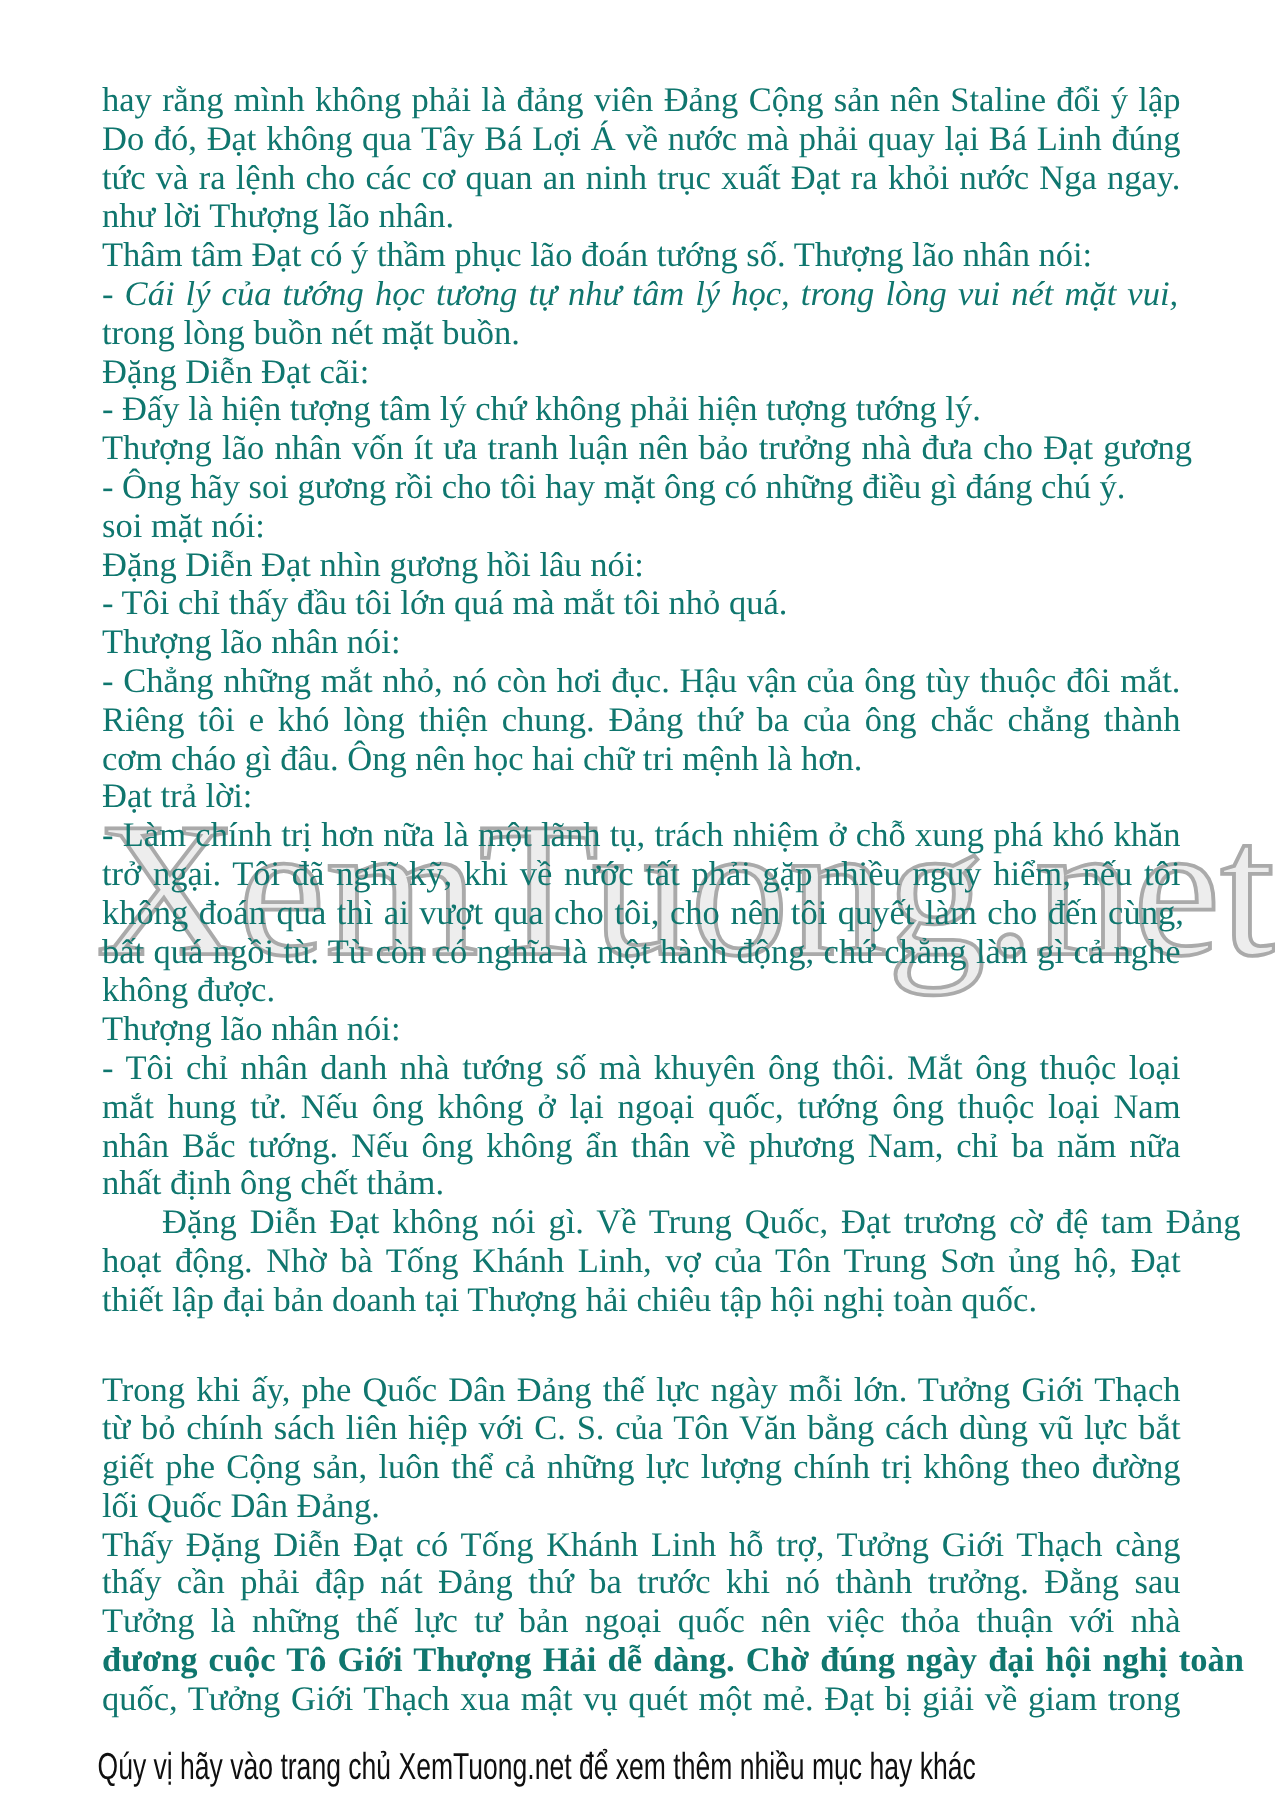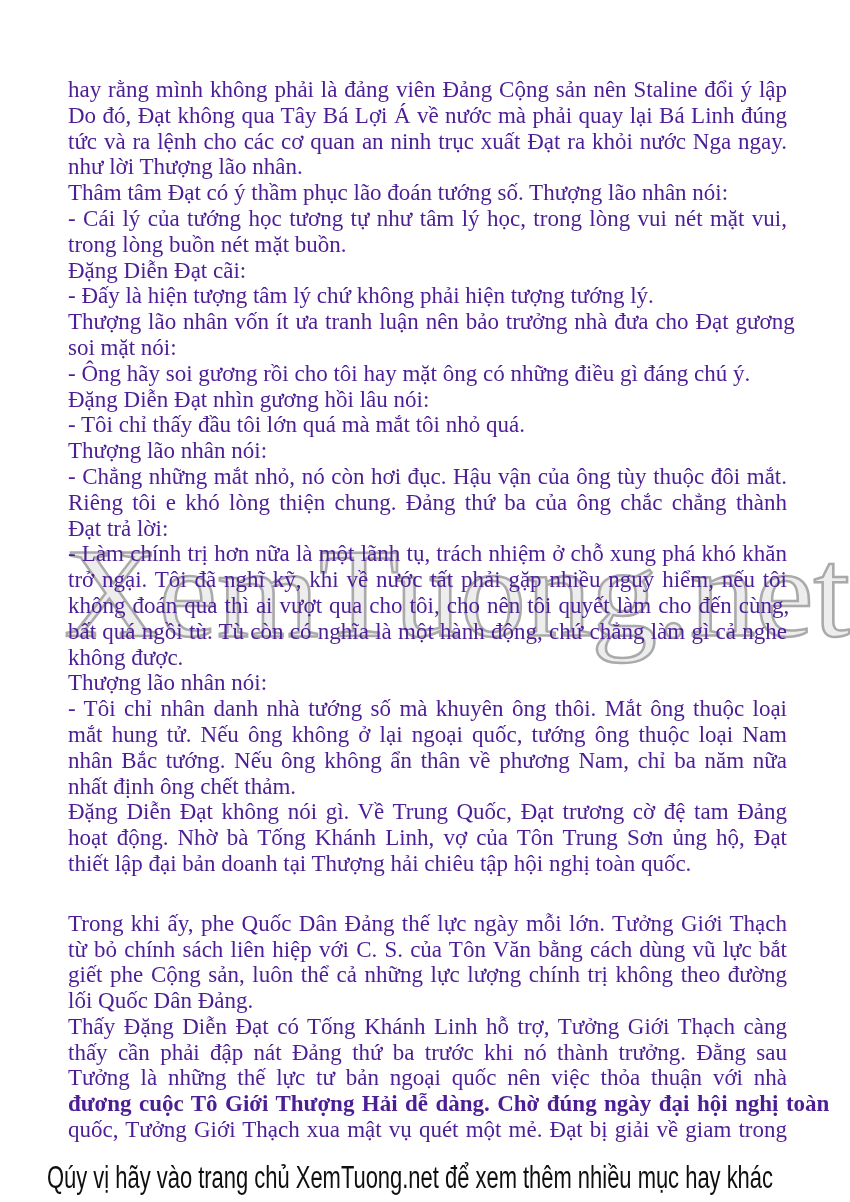--- a/index.html
+++ b/index.html
@@ -27,40 +27,40 @@
     -webkit-text-stroke: 2.5px #aaaaaa;
     text-shadow: 0 0 1px #b5b5b5;
     z-index: 0;
     user-select: none;
   }
   .watermark span { display: inline-block; transform-origin: 0 50%; }
 
   
   .text-block {
     position: absolute;
-    left: 68px; top: 77px;
+    left: 68px; top: 54px;
     width: 719px;
     z-index: 1;
-    color: #4c1d95;
+    color: #0f766e;
   }
   .line {
     height: 25.8px;
     line-height: 25.8px;
     font-size: 23px;
     white-space: nowrap;
   }
   .line span { display: inline-block; transform-origin: 0 50%; }
 
   
   .footer {
     position: absolute;
-    left: 47px; top: 1161px;
+    left: 65px; top: 1161px;
     width: 726px;
     font-family: "Liberation Sans", sans-serif;
-    font-size: 31px;
+    font-size: 25px;
     line-height: 34px;
     color: #0f0f0f;
     white-space: nowrap;
     z-index: 1;
   }
   .footer span { display: inline-block; transform-origin: 0 50%; }
 </style>
 </head>
 <body>
 
@@ -69,44 +69,45 @@
   <div class="watermark">
     <span style="transform: scaleX(1.02494);">XemTuong.net</span>
   </div>
 
   <div class="text-block">
       <div class="line" style="word-spacing: 1.13229px;"><span>hay rằng mình không phải là đảng viên Đảng Cộng sản nên Staline đổi ý lập</span></div>
       <div class="line" style="word-spacing: 0.702206px;"><span>Do đó, Đạt không qua Tây Bá Lợi Á về nước mà phải quay lại Bá Linh đúng</span></div>
       <div class="line" style="word-spacing: 1.09099px;"><span>tức và ra lệnh cho các cơ quan an ninh trục xuất Đạt ra khỏi nước Nga ngay.</span></div>
       <div class="line"><span>như lời Thượng lão nhân.</span></div>
       <div class="line"><span>Thâm tâm Đạt có ý thầm phục lão đoán tướng số. Thượng lão nhân nói:</span></div>
-      <div class="line" style="word-spacing: 1.66912px;"><span>- Cái lý của tướng học tương tự như tâm lý học, trong lòng vui nét mặt vui,</span></div>
+      <div class="line" style="word-spacing: 1.66912px; font-style: italic;"><span>- Cái lý của tướng học tương tự như tâm lý học, trong lòng vui nét mặt vui,</span></div>
       <div class="line"><span>trong lòng buồn nét mặt buồn.</span></div>
       <div class="line"><span>Đặng Diễn Đạt cãi:</span></div>
       <div class="line"><span>- Đấy là hiện tượng tâm lý chứ không phải hiện tượng tướng lý.</span></div>
       <div class="line" style="word-spacing: 1.10521px;"><span>Thượng lão nhân vốn ít ưa tranh luận nên bảo trưởng nhà đưa cho Đạt gương</span></div>
+      <div class="line"><span>- Ông hãy soi gương rồi cho tôi hay mặt ông có những điều gì đáng chú ý.</span></div>
       <div class="line"><span>soi mặt nói:</span></div>
-      <div class="line"><span>- Ông hãy soi gương rồi cho tôi hay mặt ông có những điều gì đáng chú ý.</span></div>
       <div class="line"><span>Đặng Diễn Đạt nhìn gương hồi lâu nói:</span></div>
       <div class="line"><span>- Tôi chỉ thấy đầu tôi lớn quá mà mắt tôi nhỏ quá.</span></div>
       <div class="line"><span>Thượng lão nhân nói:</span></div>
       <div class="line" style="word-spacing: 0.799805px;"><span>- Chẳng những mắt nhỏ, nó còn hơi đục. Hậu vận của ông tùy thuộc đôi mắt.</span></div>
       <div class="line" style="word-spacing: 3.52009px;"><span>Riêng tôi e khó lòng thiện chung. Đảng thứ ba của ông chắc chẳng thành</span></div>
+      <div class="line"><span>cơm cháo gì đâu. Ông nên học hai chữ tri mệnh là hơn.</span></div>
       <div class="line"><span>Đạt trả lời:</span></div>
       <div class="line" style="word-spacing: 0.453125px;"><span>- Làm chính trị hơn nữa là một lãnh tụ, trách nhiệm ở chỗ xung phá khó khăn</span></div>
       <div class="line" style="word-spacing: 2.0625px;"><span>trở ngại. Tôi đã nghĩ kỹ, khi về nước tất phải gặp nhiều nguy hiểm, nếu tôi</span></div>
       <div class="line" style="word-spacing: 1.29785px;"><span>không đoán qua thì ai vượt qua cho tôi, cho nên tôi quyết làm cho đến cùng,</span></div>
       <div class="line" style="word-spacing: 0.519301px;"><span>bất quá ngồi tù. Tù còn có nghĩa là một hành động, chứ chẳng làm gì cả nghe</span></div>
       <div class="line"><span>không được.</span></div>
       <div class="line"><span>Thượng lão nhân nói:</span></div>
       <div class="line" style="word-spacing: 2.62604px;"><span>- Tôi chỉ nhân danh nhà tướng số mà khuyên ông thôi. Mắt ông thuộc loại</span></div>
       <div class="line" style="word-spacing: 3.39732px;"><span>mắt hung tử. Nếu ông không ở lại ngoại quốc, tướng ông thuộc loại Nam</span></div>
       <div class="line" style="word-spacing: 2.875px;"><span>nhân Bắc tướng. Nếu ông không ẩn thân về phương Nam, chỉ ba năm nữa</span></div>
       <div class="line"><span>nhất định ông chết thảm.</span></div>
-      <div class="line" style="word-spacing: 2.85714px;"><span>Đặng Diễn Đạt không nói gì. Về Trung Quốc, Đạt trương cờ đệ tam Đảng</span></div>
+      <div class="line" style="word-spacing: 2.85714px; margin-left: 40px;"><span>Đặng Diễn Đạt không nói gì. Về Trung Quốc, Đạt trương cờ đệ tam Đảng</span></div>
       <div class="line" style="word-spacing: 3.31473px;"><span>hoạt động. Nhờ bà Tống Khánh Linh, vợ của Tôn Trung Sơn ủng hộ, Đạt</span></div>
       <div class="line"><span>thiết lập đại bản doanh tại Thượng hải chiêu tập hội nghị toàn quốc.</span></div>
       <div class="line" style="word-spacing: 1.66071px; margin-top: 34px;"><span>Trong khi ấy, phe Quốc Dân Đảng thế lực ngày mỗi lớn. Tưởng Giới Thạch</span></div>
       <div class="line" style="word-spacing: 1.42371px;"><span>từ bỏ chính sách liên hiệp với C. S. của Tôn Văn bằng cách dùng vũ lực bắt</span></div>
       <div class="line" style="word-spacing: 1.84487px;"><span>giết phe Cộng sản, luôn thể cả những lực lượng chính trị không theo đường</span></div>
       <div class="line"><span>lối Quốc Dân Đảng.</span></div>
       <div class="line" style="word-spacing: 2.80048px;"><span>Thấy Đặng Diễn Đạt có Tống Khánh Linh hỗ trợ, Tưởng Giới Thạch càng</span></div>
       <div class="line" style="word-spacing: 4.56473px;"><span>thấy cần phải đập nát Đảng thứ ba trước khi nó thành trưởng. Đằng sau</span></div>
       <div class="line" style="word-spacing: 5.08817px;"><span>Tưởng là những thế lực tư bản ngoại quốc nên việc thỏa thuận với nhà</span></div>
       <div class="line" style="word-spacing: 1.67411px; font-weight: bold;"><span>đương cuộc Tô Giới Thượng Hải dễ dàng. Chờ đúng ngày đại hội nghị toàn</span></div>

